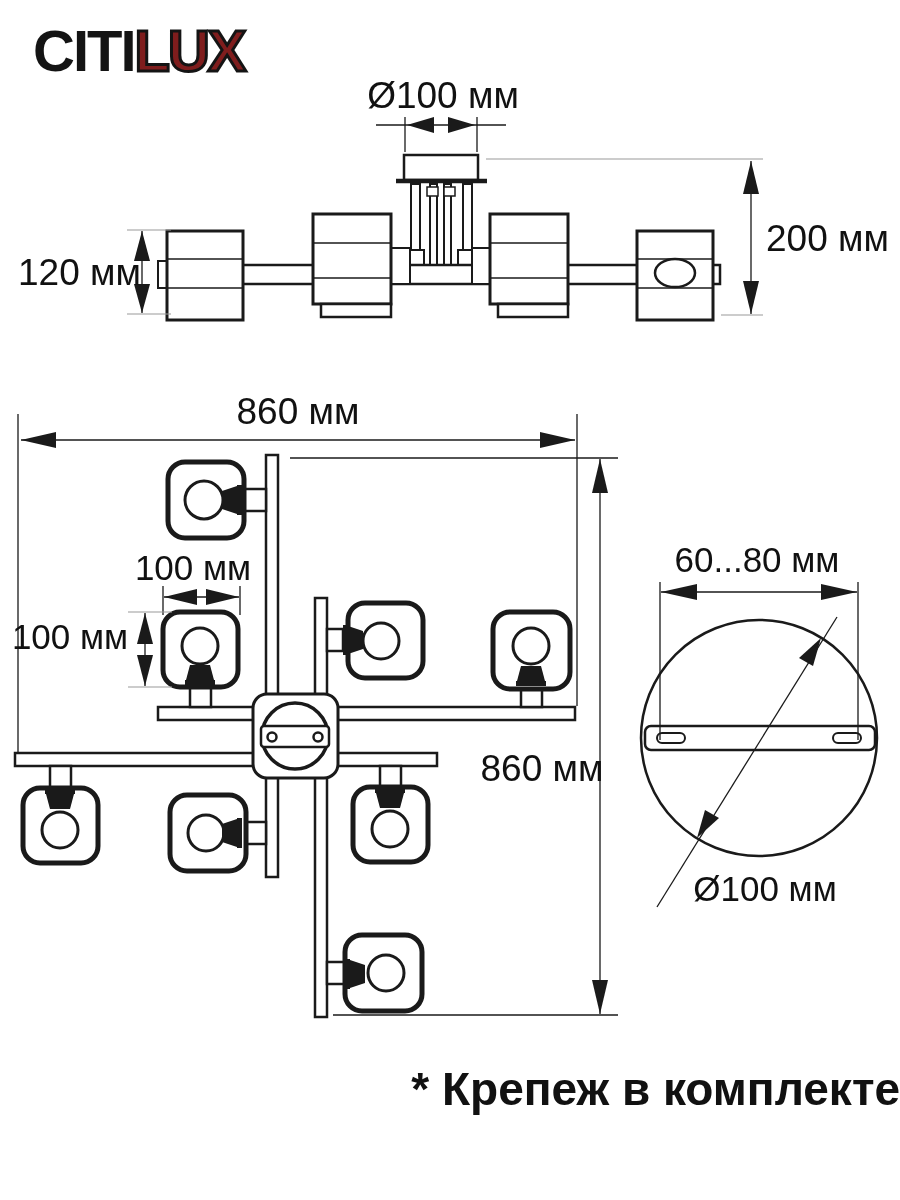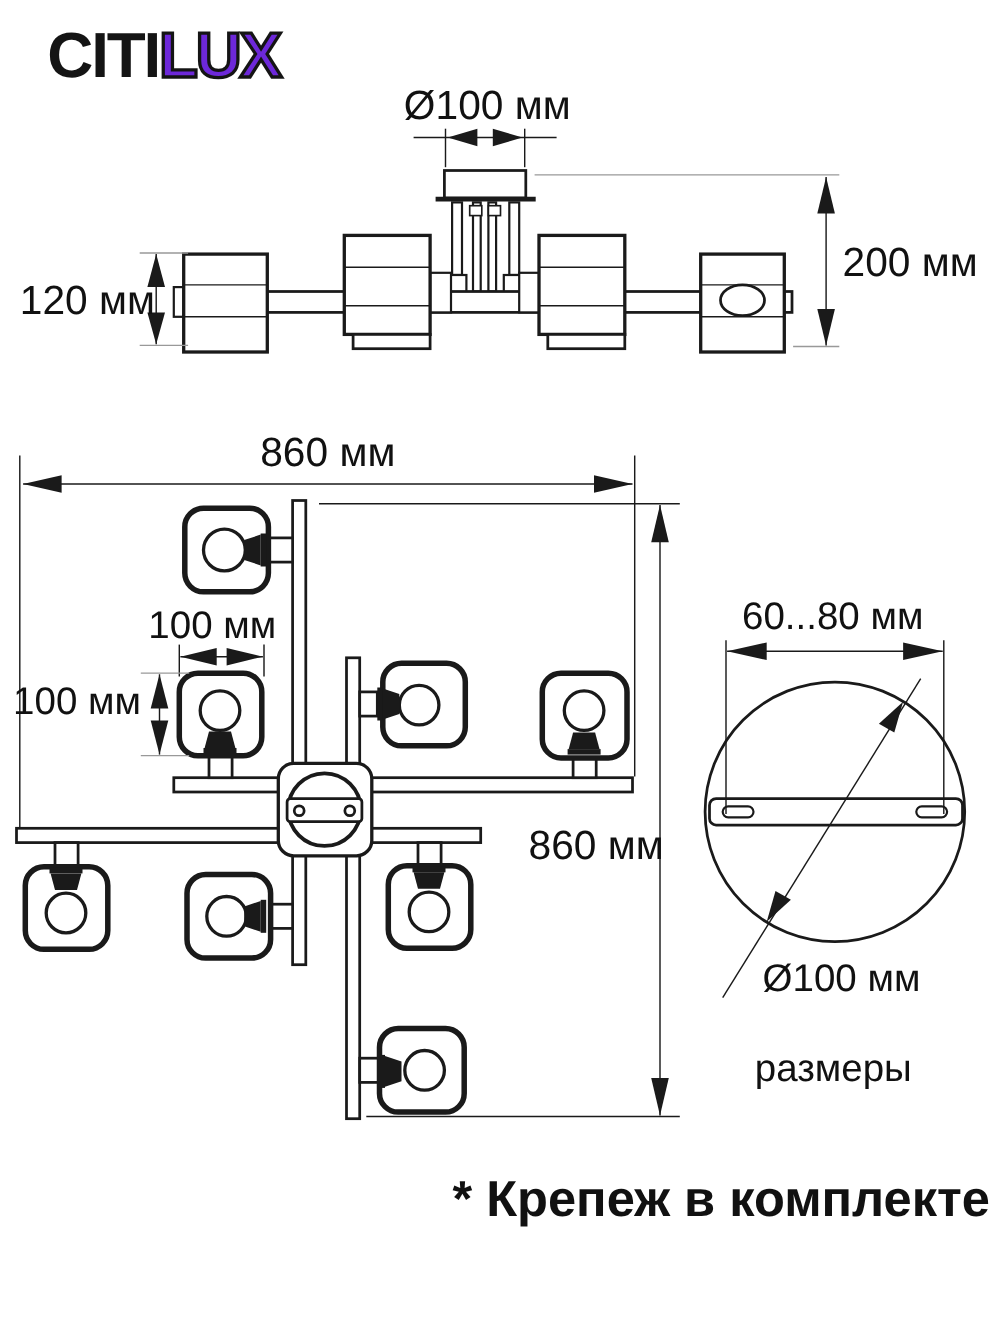--- a/index.html
+++ b/index.html
@@ -1,21 +1,21 @@
 <!DOCTYPE html>
 <html><head>
 <meta charset="utf-8">
 <style>
   html,body{margin:0;padding:0;background:#fff;}
   .canvas{position:relative;width:900px;height:1200px;background:#fff;overflow:hidden;
           font-family:"Liberation Sans",sans-serif;color:#111;}
   .logo{position:absolute;left:33px;top:22px;font-size:58px;font-weight:bold;
         letter-spacing:-2px;line-height:1;white-space:nowrap;}
-  .logo-solid{color:#141414;margin-left:10px;}
-  .logo-outline{color:#6d28d9;-webkit-text-stroke:3px #141414;}
+  .logo-solid{color:#141414;}
+  .logo-outline{color:#7f1d1d;-webkit-text-stroke:3px #141414;}
   @supports not (-webkit-text-stroke:1px black){.logo-outline{color:#141414;}}
   svg{position:absolute;left:0;top:0;}
   .dim-text{font-family:"Liberation Sans",sans-serif;font-size:37px;fill:#111;}
   .dim-text-sm{font-family:"Liberation Sans",sans-serif;font-size:35px;fill:#111;}
   .caption{position:absolute;left:635px;top:952px;width:245px;text-align:center;
            font-size:35px;line-height:1.15;color:#111;}
   .footnote{position:absolute;left:0;top:1062px;width:900px;text-align:right;
             font-size:46px;font-weight:bold;color:#111;}
   .outline{fill:#fff;stroke:#1a1a1a;}
   .thin{stroke:#1a1a1a;stroke-width:1.3;fill:none;}
@@ -235,17 +235,16 @@
         <line class="thin" x1="661" y1="592" x2="857" y2="592"></line>
         <polygon class="arr" points="661,592 697,584 697,600"></polygon>
         <polygon class="arr" points="857,592 821,584 821,600"></polygon>
         <text class="dim-text-sm" x="757" y="572" text-anchor="middle">60...80 мм</text>
       </g>
       <text class="dim-text-sm" x="765" y="901" text-anchor="middle" font-size="36">Ø100 мм</text>
     </g>
   </svg>
 
   <div class="caption">
-    <div>размеры</div>
   </div>
 
   <div class="footnote">* Крепеж в комплекте</div>
 </div>
 
 </body></html>

